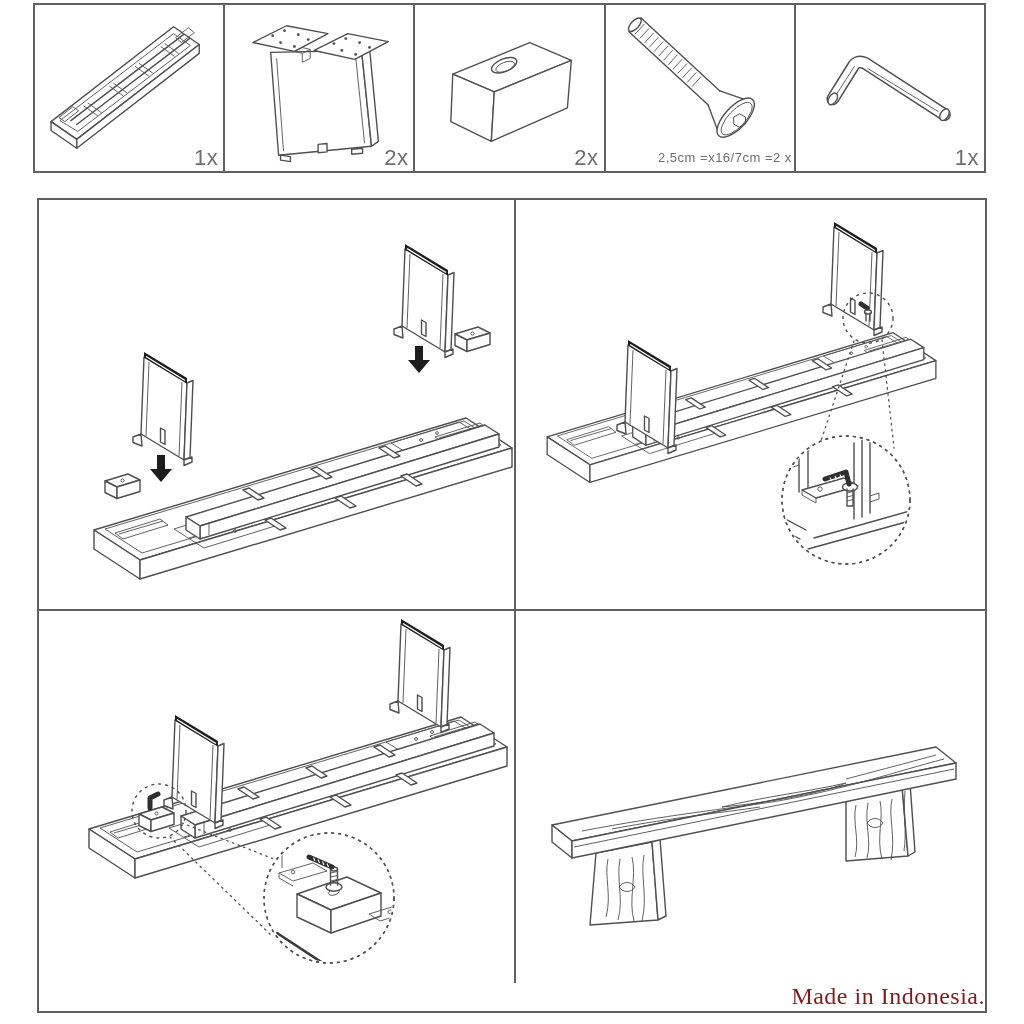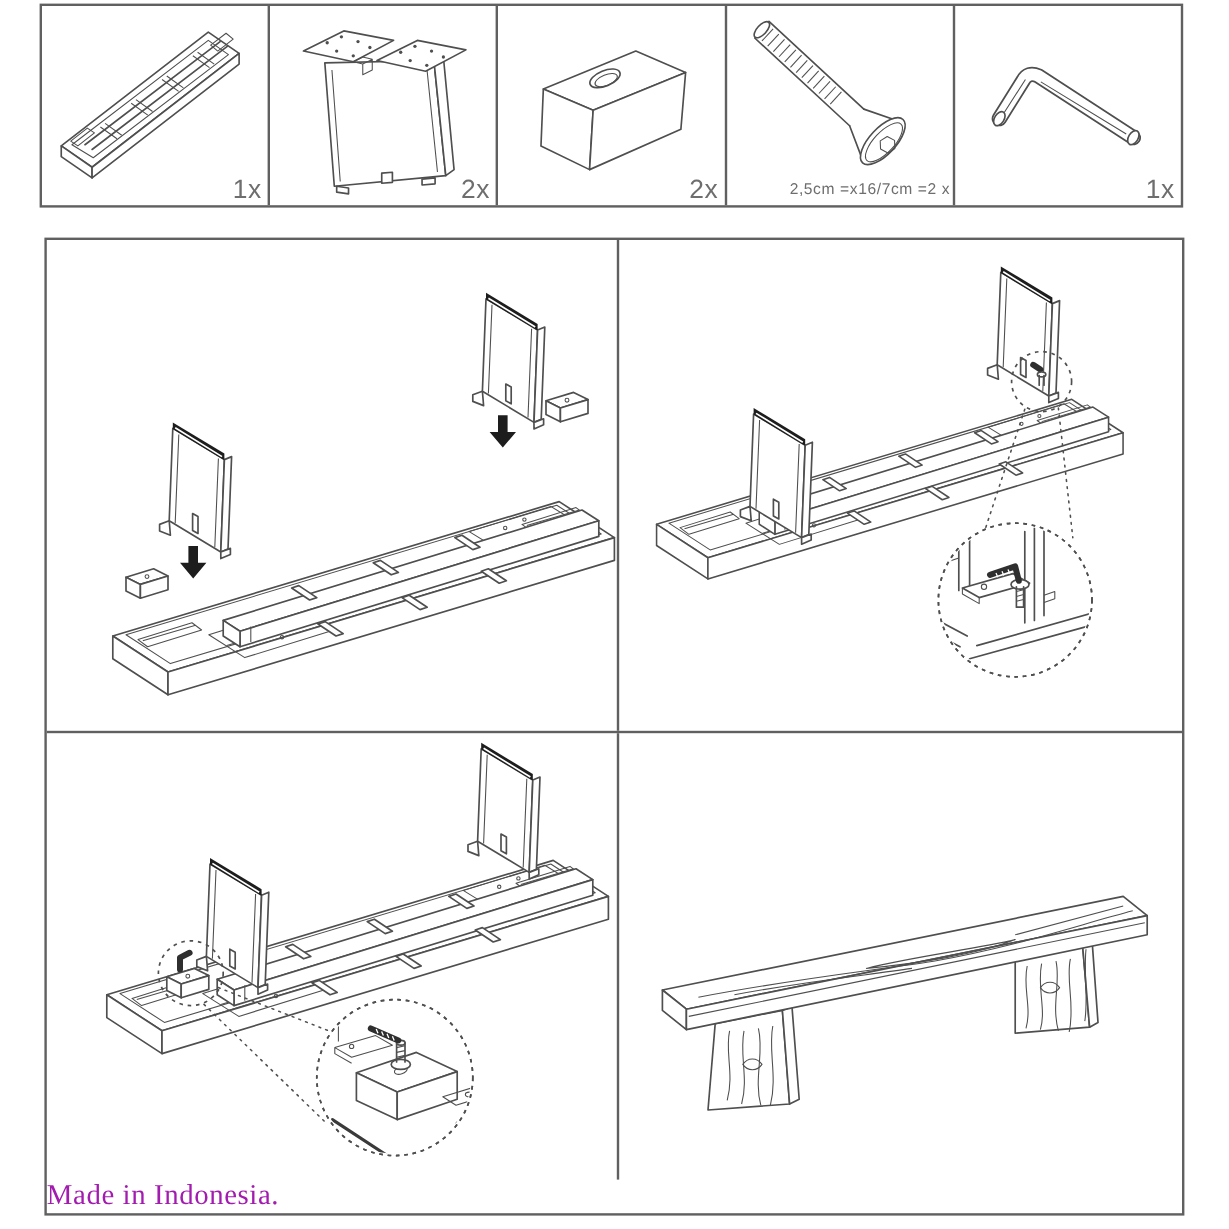--- a/index.html
+++ b/index.html
@@ -27,22 +27,22 @@
   }
   .divider-h { position:absolute; left:0; top:409px; width:946px; height:2px; background:#606060; }
   .divider-v-top { position:absolute; left:475px; top:0; width:2px; height:409px; background:#606060; }
   .divider-v-bottom { position:absolute; left:475px; top:411px; width:2px; height:372px; background:#606060; }
   .panel { position:absolute; }
   .p1 { left:0; top:0; width:475px; height:409px; }
   .p2 { left:477px; top:0; width:469px; height:409px; }
   .p3 { left:0; top:411px; width:475px; height:400px; }
   .p4 { left:477px; top:411px; width:469px; height:400px; }
   .footer-text {
-    position:absolute; left:0; right:0; bottom:1px; text-align:left;
-    font-family:"Liberation Serif", serif; font-size:24px; color:#a21caf;
+    position:absolute; left:0; right:0; bottom:1px; text-align:right;
+    font-family:"Liberation Serif", serif; font-size:24px; color:#7f1d1d;
     letter-spacing:0.5px;
   }
   
   .ln   { fill:none; stroke:#4f4f4f; stroke-width:1.4; stroke-linejoin:round; stroke-linecap:round; }
   .fw   { fill:#ffffff; stroke:#4f4f4f; stroke-width:1.4; stroke-linejoin:round; }
   .thin { fill:none; stroke:#4f4f4f; stroke-width:0.9; stroke-linejoin:round; }
   .dk   { fill:#1d1d1d; stroke:none; }
   .dkl  { fill:none; stroke:#2f2f2f; stroke-width:5; stroke-linecap:round; stroke-linejoin:round; }
   .dash { fill:none; stroke:#4f4f4f; stroke-width:1.4; stroke-dasharray:3 4; }
   .dashw{ fill:#ffffff; stroke:#4f4f4f; stroke-width:1.4; stroke-dasharray:3 4; }

